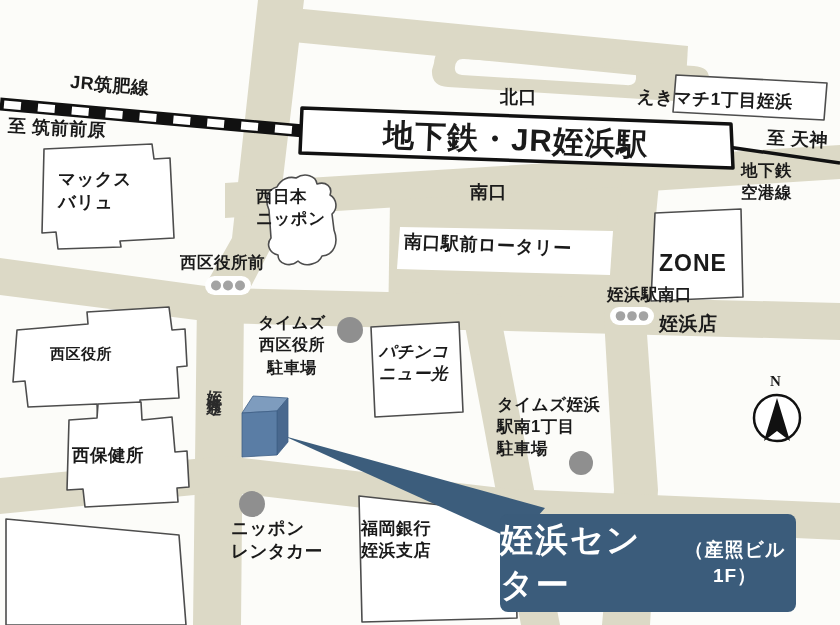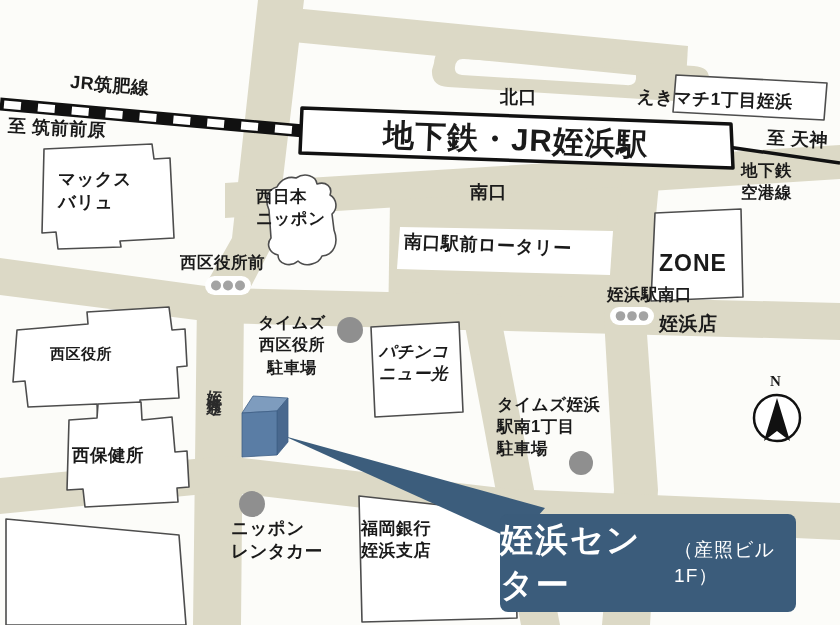--- a/index.html
+++ b/index.html
@@ -13,21 +13,21 @@
     position:absolute;font-weight:bold;color:#1a1a1a;
     white-space:pre-line;line-height:1.32;letter-spacing:.5px;
   }
   .vert{writing-mode:vertical-rl;letter-spacing:3px;}
   .dest{
     position:absolute;left:500px;top:514px;width:296px;height:98px;
     background:#3b5c7b;border-radius:8px;display:flex;flex-direction:row;
     align-items:center;justify-content:center;gap:3px;color:#fff;
   }
   .dest .t1{font-size:33px;font-weight:bold;letter-spacing:2px;}
-  .dest .t2{font-size:19px;font-weight:normal;letter-spacing:1px;}
+  .dest .t2{font-size:19px;font-weight:bold;letter-spacing:1px;text-align:center;}
   .zone-l1{font-size:23px;letter-spacing:1px;display:block;}
   .zone-l2{font-size:19px;display:block;margin-top:11px;}
 </style>
 </head>
 <body>
 
 <div class="map">
 
   <svg width="840" height="625" viewBox="0 0 840 625">
 

